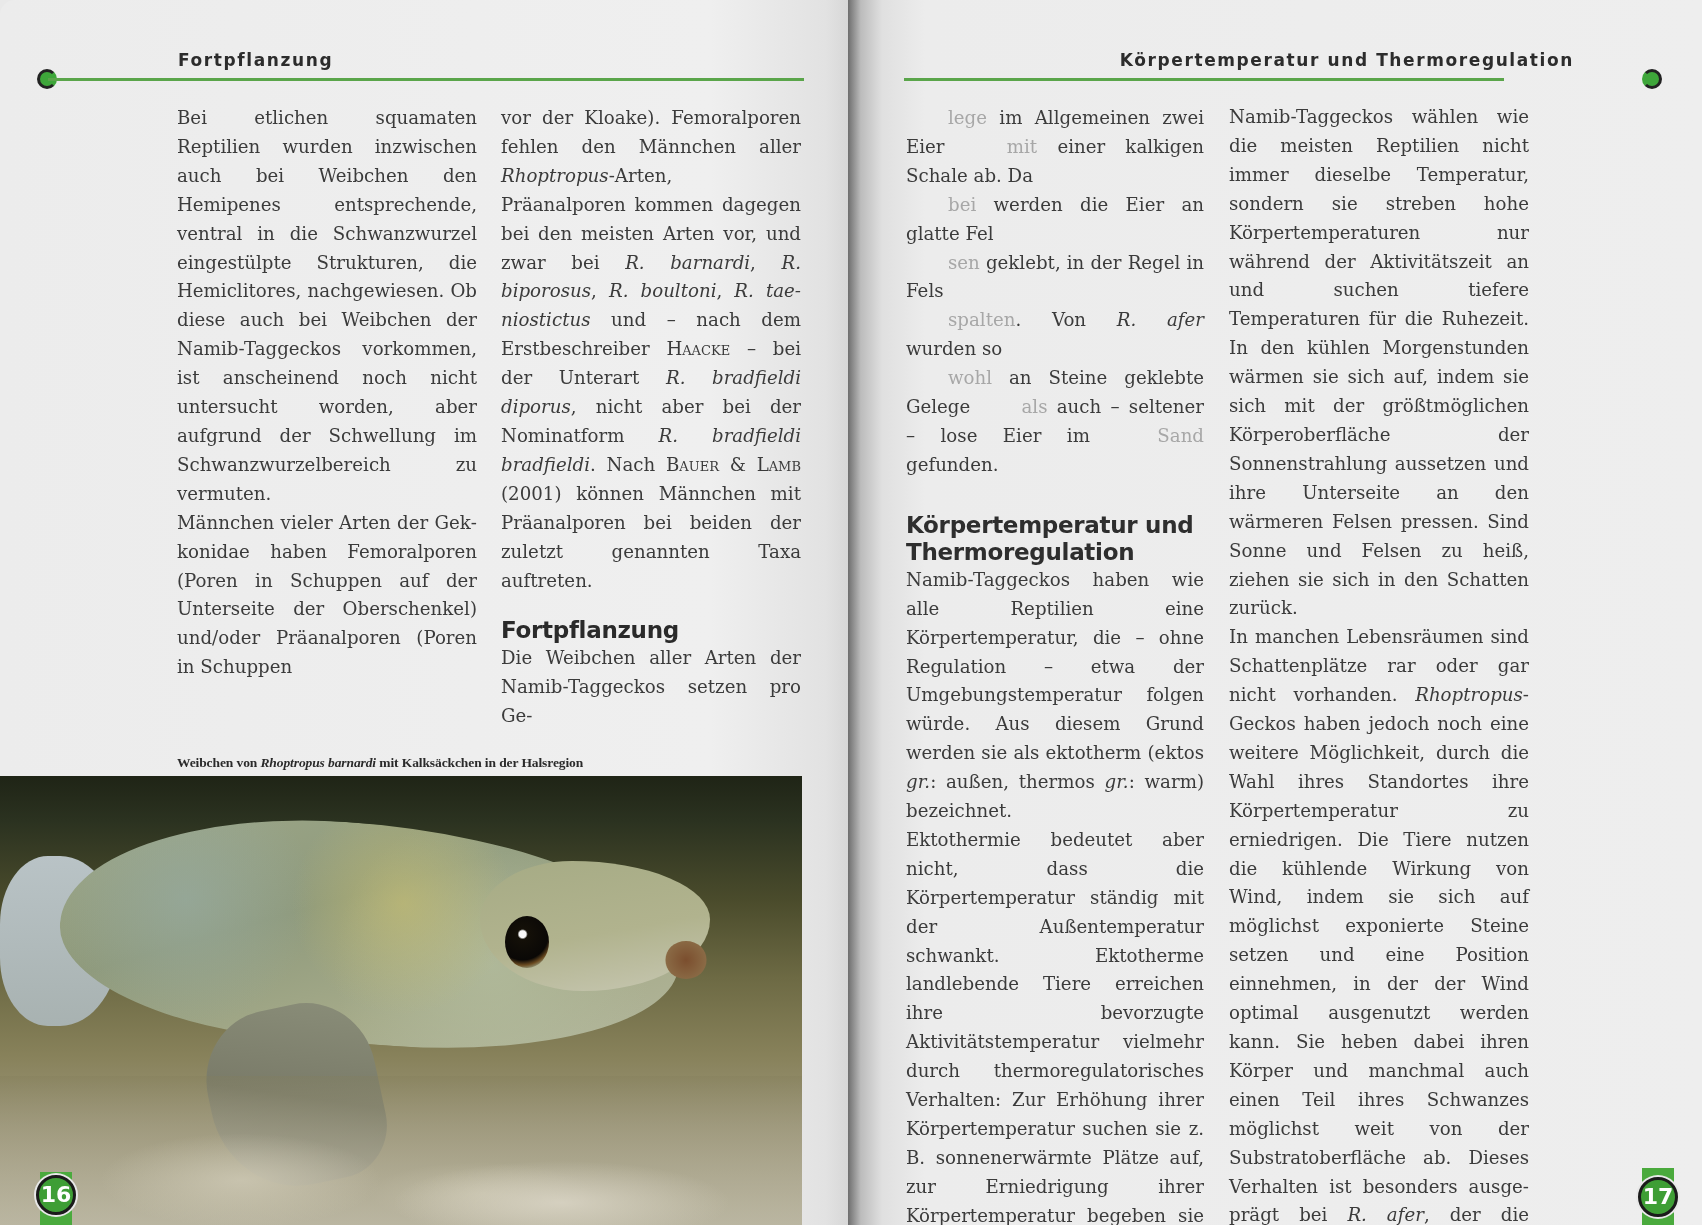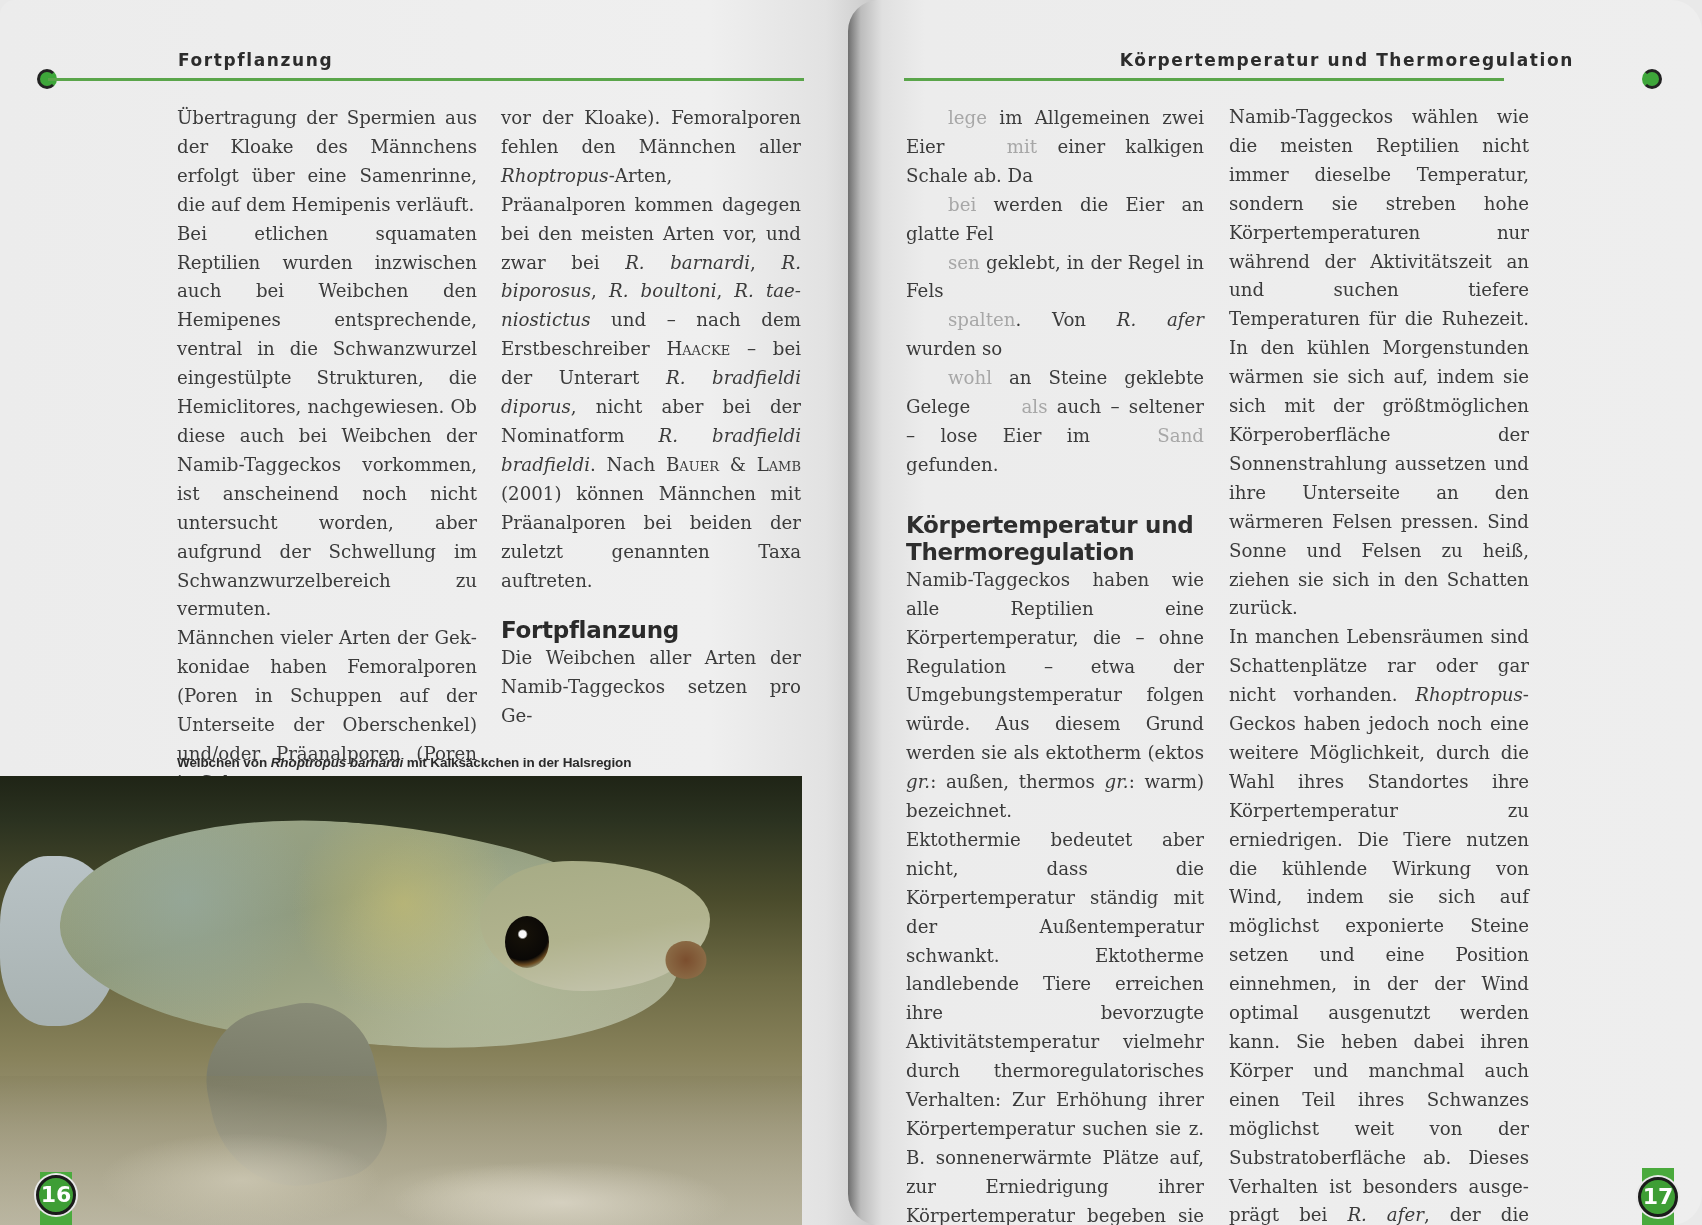--- a/index.html
+++ b/index.html
@@ -4,21 +4,21 @@
 <style>
   html, body { margin: 0; padding: 0; }
   body {
     width: 1702px; height: 1225px; overflow: hidden; position: relative;
     background: #e9e9e9;
     font-family: "DejaVu Serif", serif;
     color: #3b3b3b;
   }
   .page { position: absolute; top: 0; height: 1225px; }
   .page-left { left: 0; width: 888px; background: linear-gradient(90deg, #ececec 0%, #efefef 80%, #e2e2e2 93%, #c8c8c8 99%, #9a9a9a 100%); border-radius: 15px; }
-  .page-right { left: 848px; width: 854px; background: linear-gradient(90deg, #6e6e6e 0%, #bcbcbc 1.5%, #e0e0e0 4%, #ececec 9%, #eeeeee 100%); border-radius: 31px; }
+  .page-right { left: 848px; width: 854px; background: linear-gradient(90deg, #6e6e6e 0%, #bcbcbc 1.5%, #e0e0e0 4%, #ececec 9%, #eeeeee 100%); }
 
   .running-head {
     position: absolute; top: 50px; font-family: "DejaVu Sans", sans-serif;
     font-weight: bold; font-size: 17px; letter-spacing: 1.6px; color: #2c2c2c;
   }
   .rh-left { left: 178px; }
   .rh-right { right: 128px; }
 
   .head-rule { position: absolute; height: 3px; background: #5aa54a; top: 78px; }
   .hr-left { left: 48px; width: 756px; }
@@ -48,21 +48,21 @@
     font-size: 23px; line-height: 27px; color: #2a2a2a; margin: 0;
     text-align: left; letter-spacing: -0.3px;
   }
   .sh-fort { margin-top: 22px; margin-bottom: 0px; }
   .sh-koerper { margin-top: 32px; color: #2e2e2e; }
 
   .sc { font-variant: small-caps; }
   i { font-style: italic; }
 
   .caption {
-    position: absolute; left: 177px; top: 755px; font-family: Liberation Sans, sans-serif;
+    position: absolute; left: 177px; top: 755px; font-family: Liberation Serif, serif;
     font-weight: bold; font-size: 13.5px; color: #2a2a2a; letter-spacing: -0.1px;
   }
 
   .photo {
     position: absolute; left: 0; top: 776px; width: 802px; height: 449px; overflow: hidden;
     background:
       radial-gradient(ellipse 20% 10% at 60% 93%, rgba(230,225,200,0.6), rgba(0,0,0,0) 70%),
       linear-gradient(180deg, #1f2416 0%, #2b3220 10%, #4b4c2c 28%, #6d6a44 45%, #87815a 62%, #9d977a 78%, #b2ae98 100%);
   }
   .gecko-body {
@@ -121,21 +121,20 @@
 </style>
 </head>
 <body>
 
 <div class="page page-left">
   <span class="bullet bullet-left"></span>
   <div class="head-rule hr-left"></div>
   <div class="running-head rh-left">Fortpflanzung</div>
 
   <div class="col col-l1">
-    <p>Übertragung der Spermien aus der Kloake des Männchens erfolgt über eine Samenrinne, die auf dem Hemipenis verläuft.</p>
     <p>Bei etlichen squamaten Reptilien wurden inzwischen auch bei Weibchen den Hemipenes entspre­chende, ventral in die Schwanz­wurzel eingestülpte Strukturen, die Hemiclitores, nachgewiesen. Ob diese auch bei Weibchen der Na­mib-Taggeckos vorkommen, ist anscheinend noch nicht unter­sucht worden, aber aufgrund der Schwellung im Schwanzwur­zelbereich zu vermuten.</p>
     <p>Männchen vieler Arten der Gek­konidae haben Femoralporen (Po­ren in Schuppen auf der Untersei­te der Oberschenkel) und/oder Präanalporen (Poren in Schuppen</p>
   </div>
 
   <div class="col col-l2">
     <p><span>vor der Kloake). Femoralporen fehlen den Männchen aller </span><i>Rhop­tropus</i><span>-Arten, Präanalporen kom­men dagegen bei den meisten Ar­ten vor, und zwar bei </span><i>R. barnardi</i><span>, </span><i>R. biporosus</i><span>, </span><i>R. boultoni</i><span>, </span><i>R. tae­niostictus</i><span> und – nach dem Erstbe­schreiber </span><span class="sc">Haacke</span><span> – bei der Unter­art </span><i>R. bradfieldi diporus</i><span>, nicht aber bei der Nominatform </span><i>R. bradfieldi bradfieldi</i><span>. Nach </span><span class="sc">Bauer</span><span> &amp; </span><span class="sc">Lamb</span><span> (2001) können Männchen mit Präanalporen bei beiden der zuletzt genannten Taxa auftreten.</span></p>
     <h2 class="section-heading sh-fort">Fortpflanzung</h2>
     <p>Die Weibchen aller Arten der Namib-Taggeckos setzen pro Ge-</p>
   </div>
 

